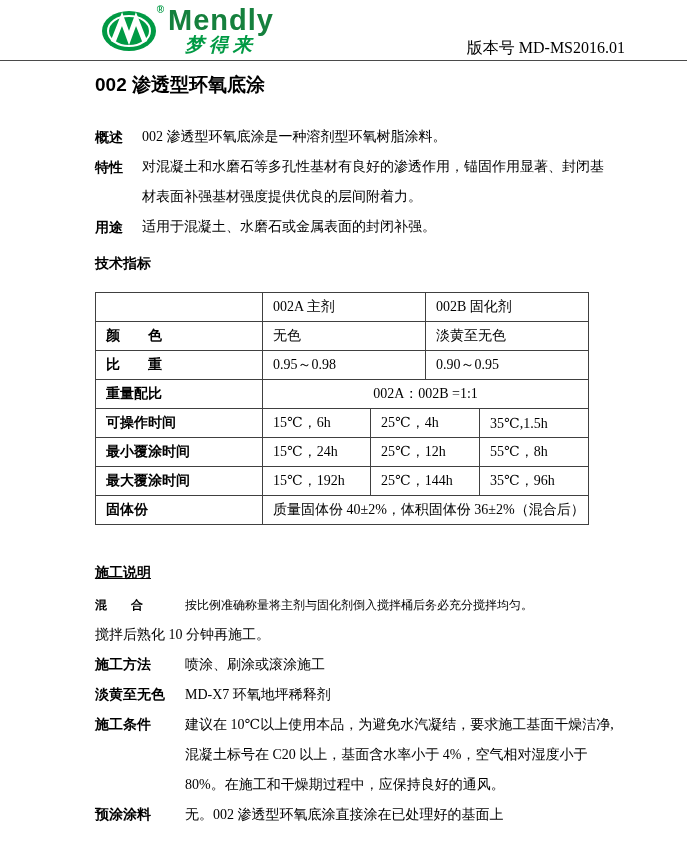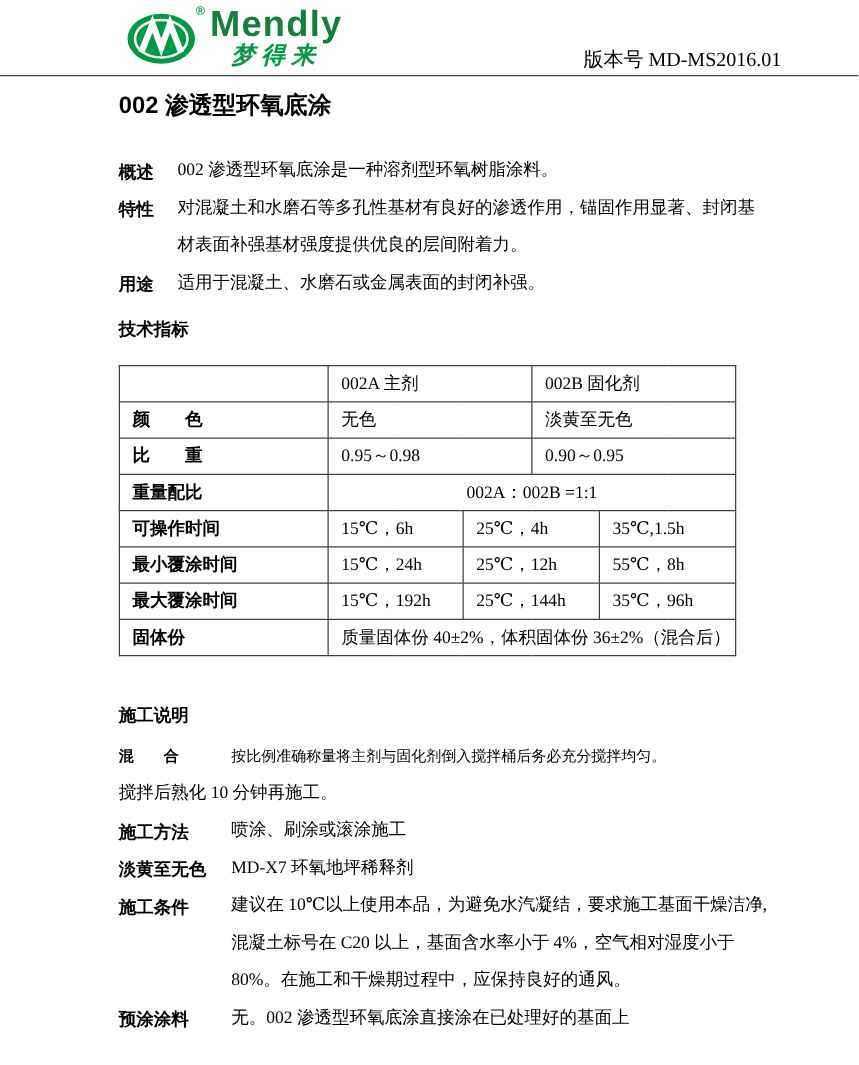--- a/index.html
+++ b/index.html
@@ -54,31 +54,31 @@
     border:1px solid #404040;height:28px;font-size:14px;
     padding:0 0 0 10px;vertical-align:middle;
   }
   table.spec td.lblcell{
     font-family:"Liberation Sans","DejaVu Sans",sans-serif;font-weight:bold;
   }
   table.spec td.center{text-align:center;padding:0;}
   
   .sec-head{
     font-family:"Liberation Sans","DejaVu Sans",sans-serif;font-weight:bold;
-    font-size:14px;line-height:22px;margin-top:36px;
+    font-size:14px;line-height:22px;margin-top:36px;text-decoration:underline;
   }
   .mix-row{display:flex;line-height:30px;font-size:12px;margin-top:7px;}
   .mix-row .lbl{
     font-family:"Liberation Sans","DejaVu Sans",sans-serif;font-weight:bold;
     width:90px;flex-shrink:0;
   }
   .mix-cont{font-size:14px;line-height:30px;}
   .sec-row{display:flex;font-size:14px;line-height:30px;}
   .sec-row .lbl{
-    font-family:Liberation Sans, sans-serif;font-weight:bold;
+    font-family:Liberation Serif, serif;font-weight:bold;
     width:90px;flex-shrink:0;
   }
   .sec-row .txt{flex:1;line-height:30px;}
 </style>
 </head>
 <body>
 
 <div class="page">
 
   <div class="header">

